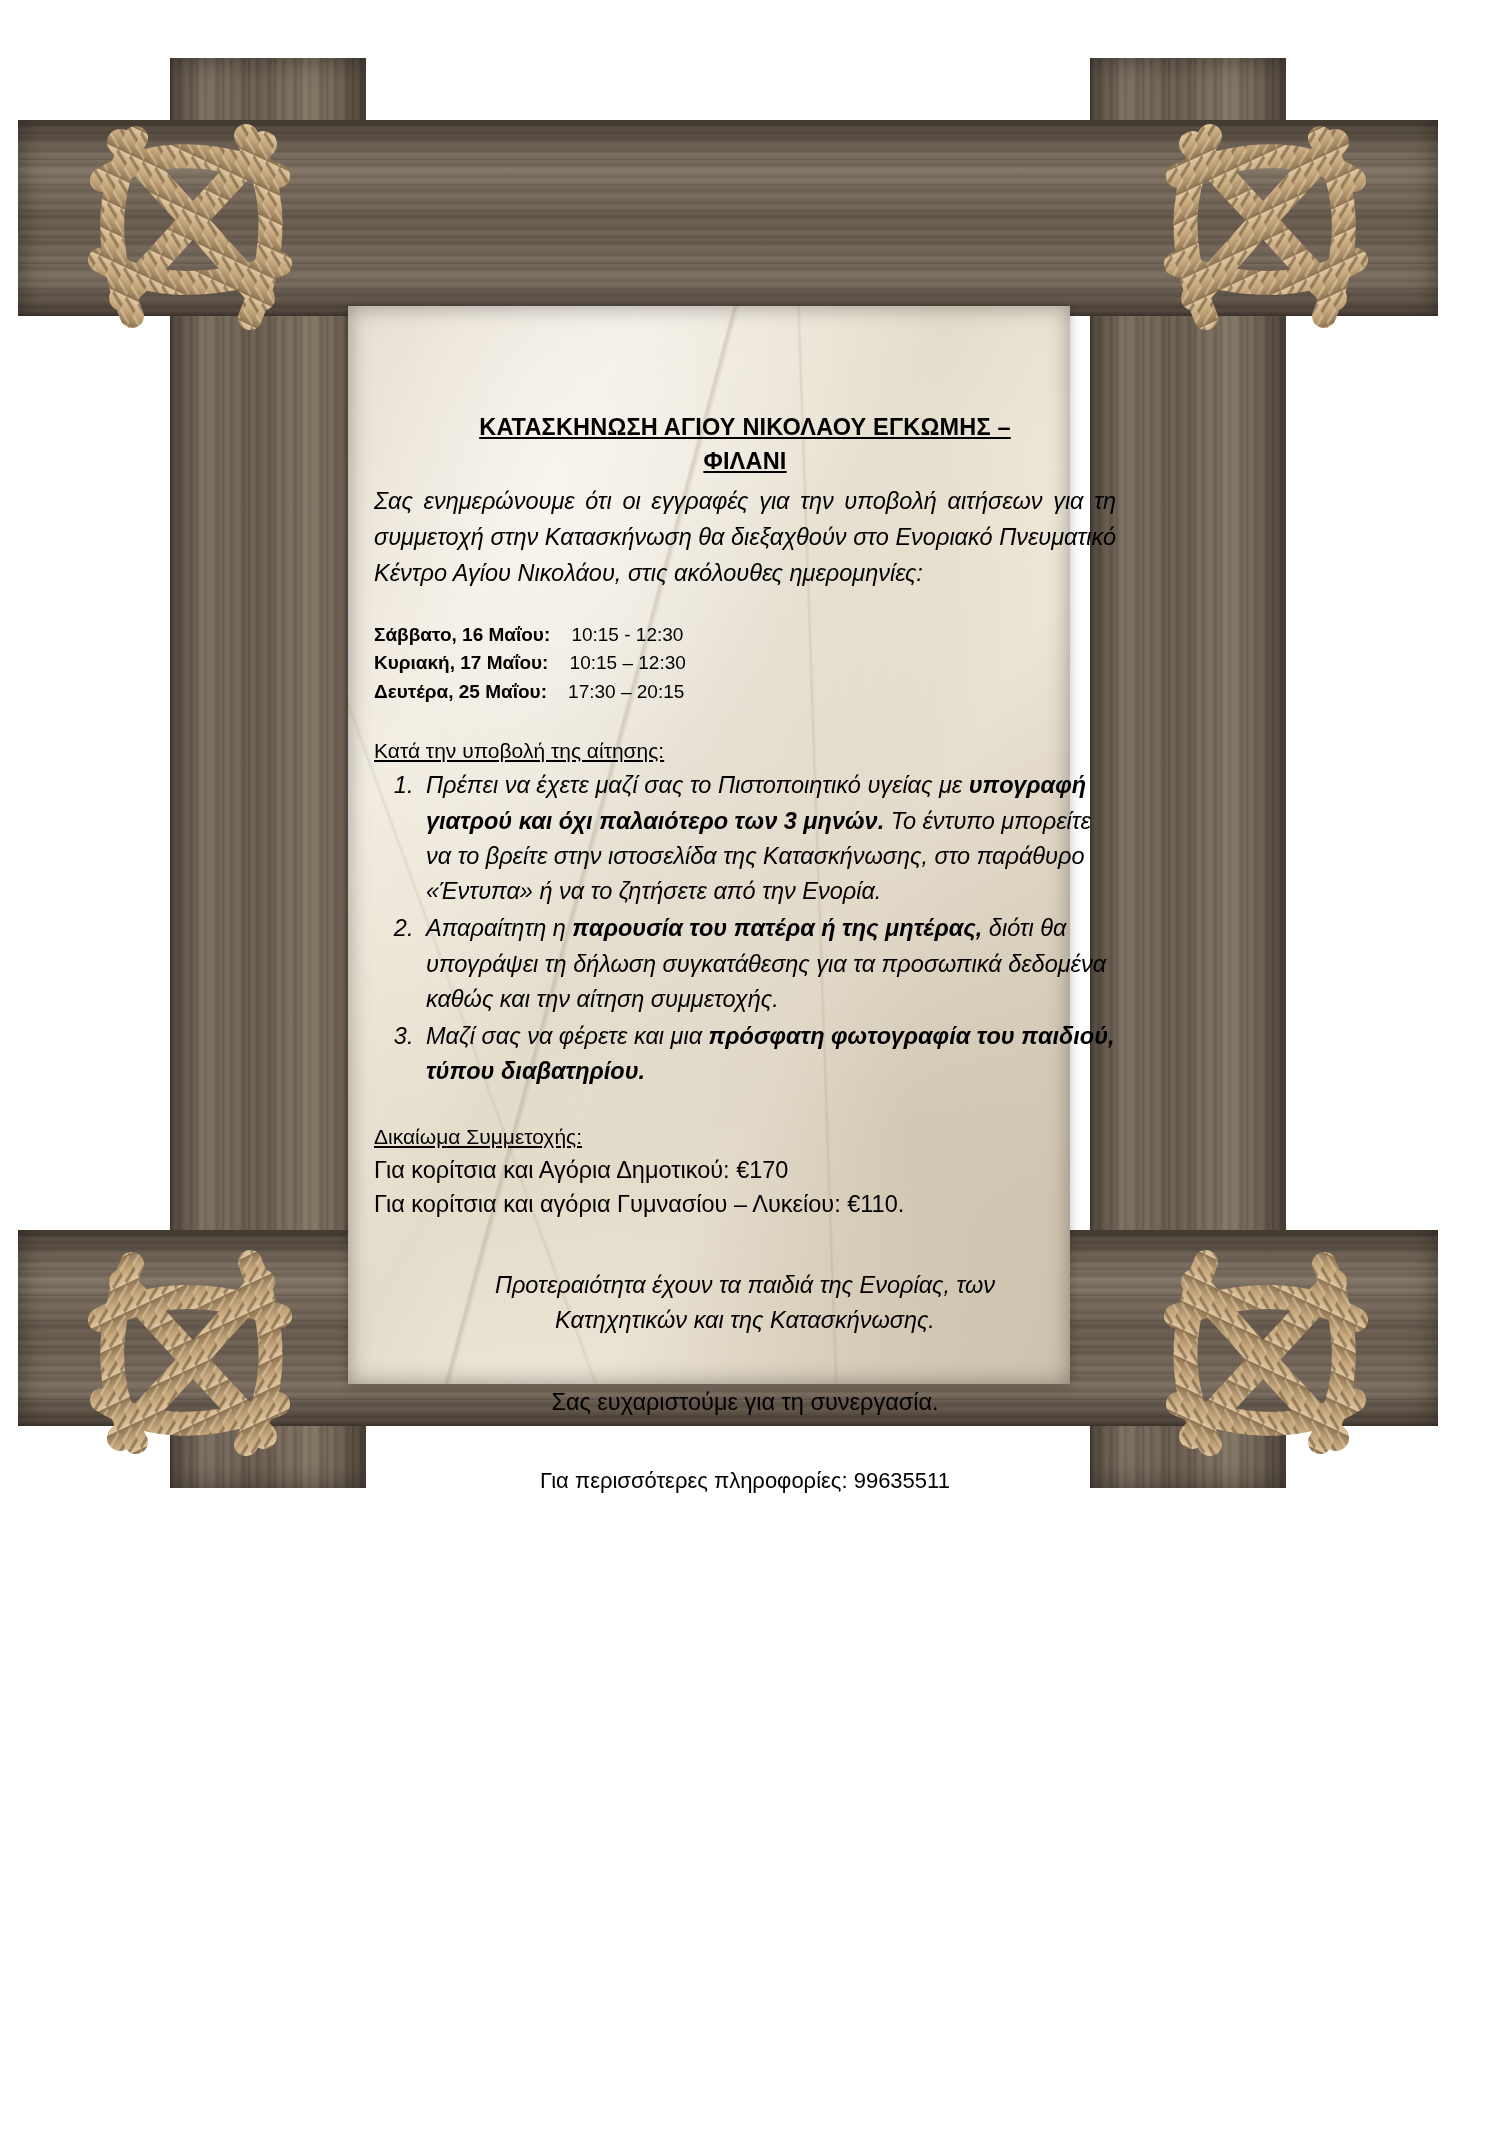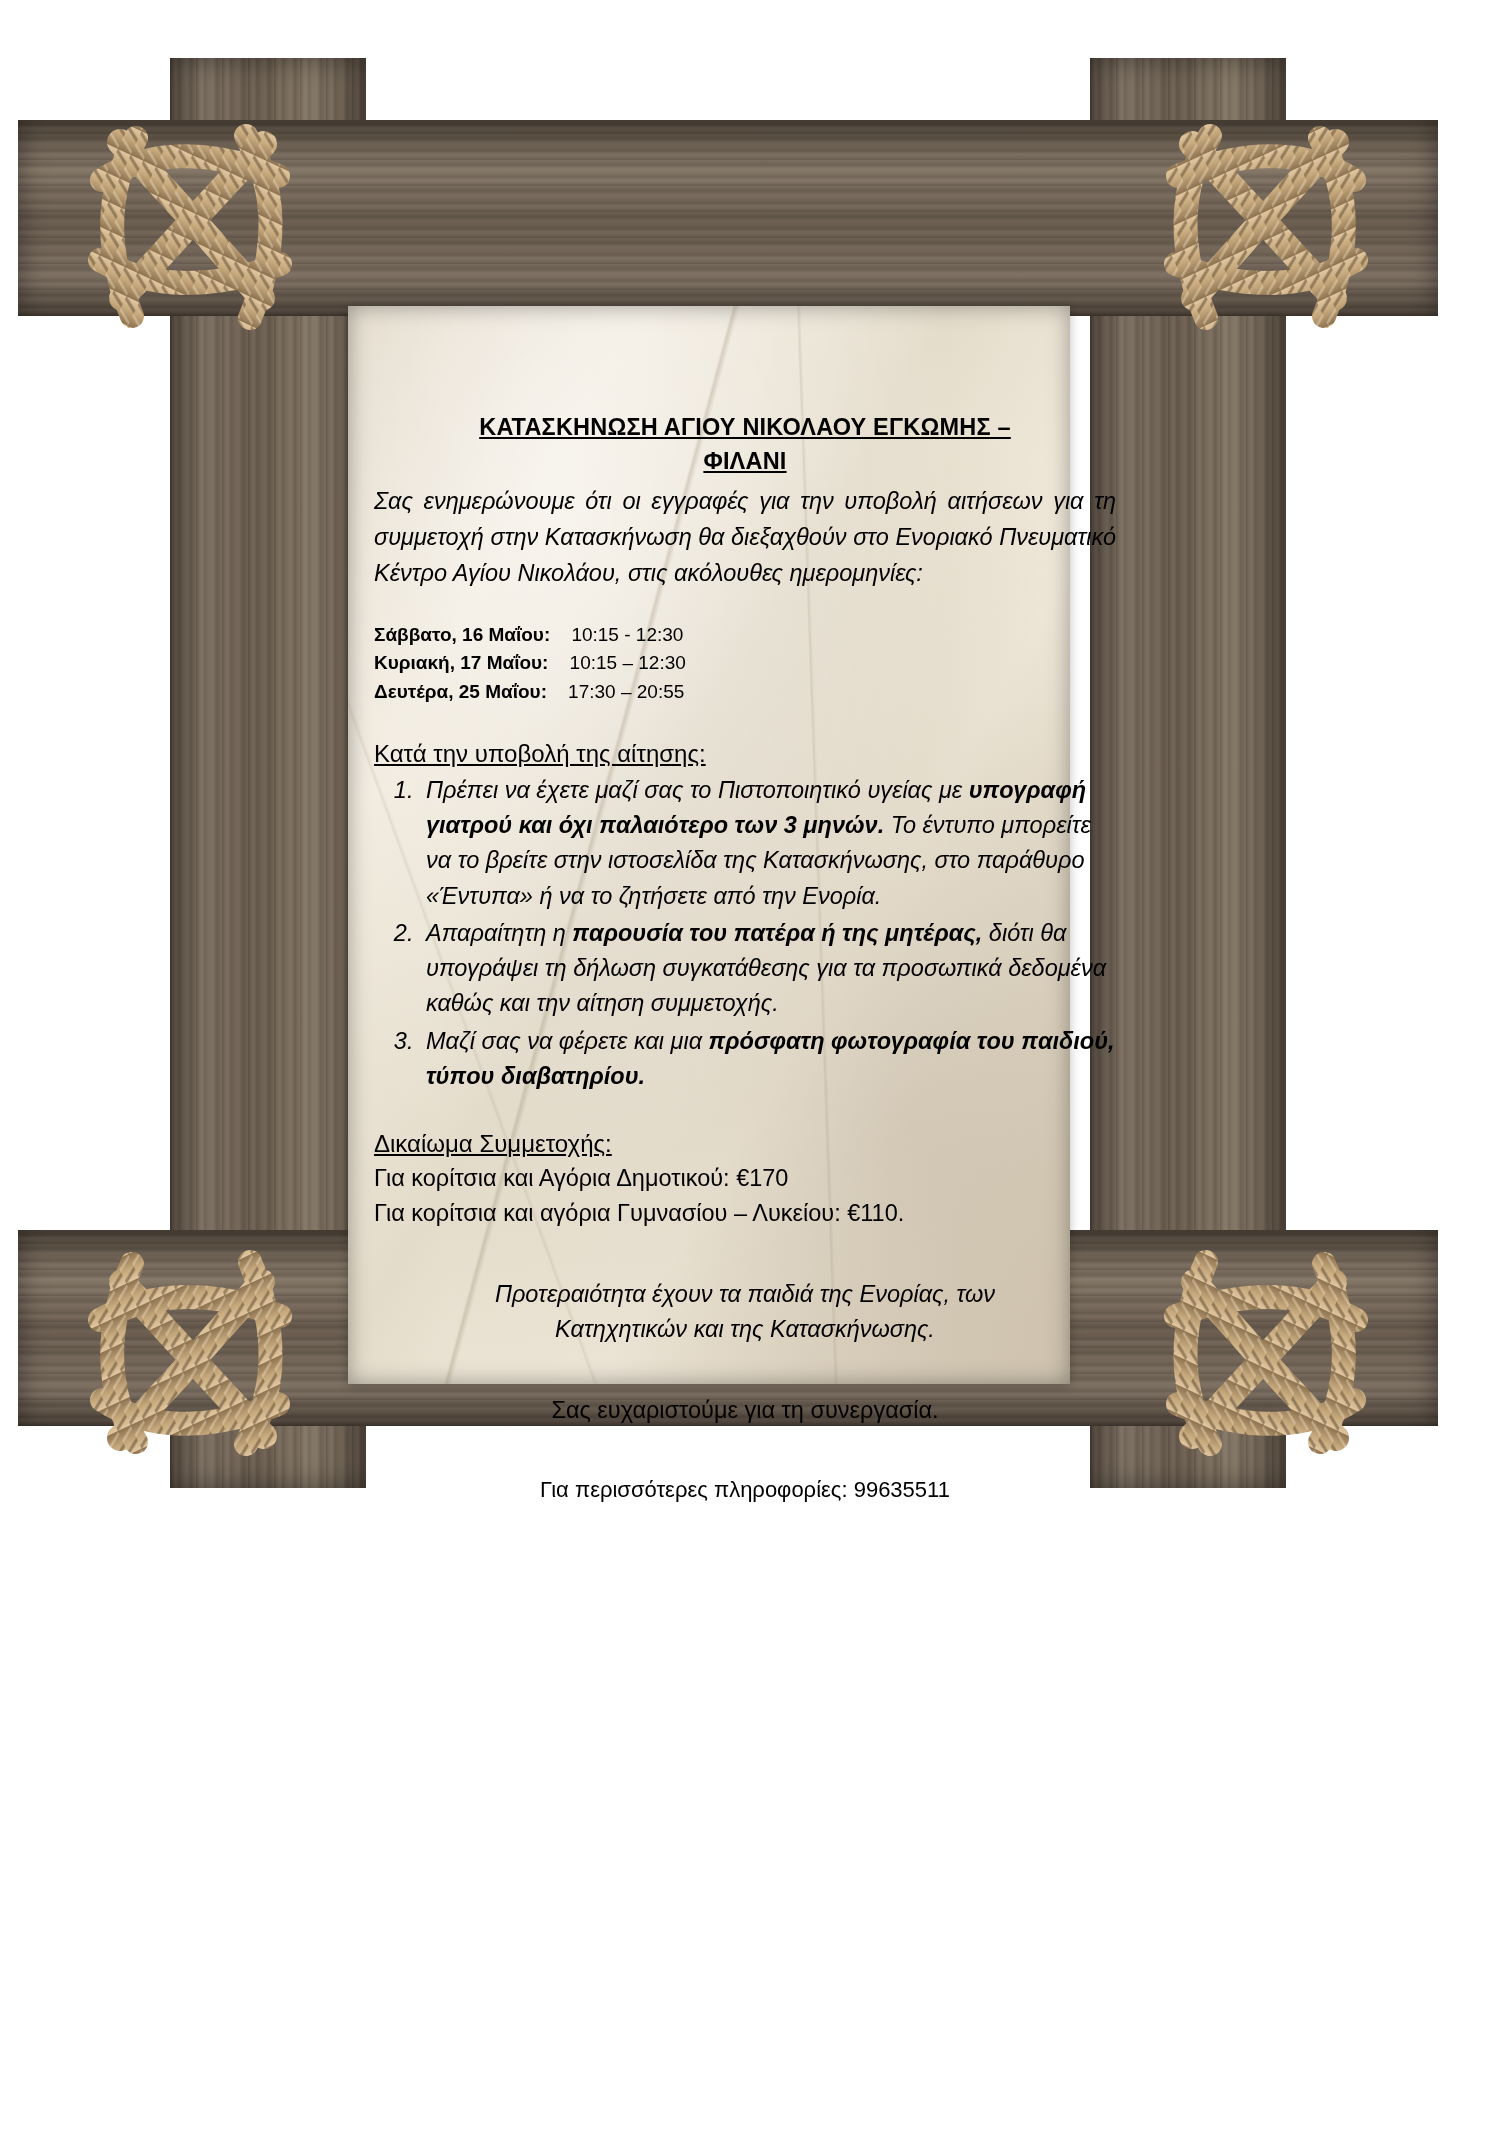--- a/index.html
+++ b/index.html
@@ -139,21 +139,21 @@
   .spacer-md { height: 30px; }
   .spacer-lg { height: 34px; }
 
   .dates p { margin: 0; font-size: 19px; line-height: 1.48; }
   .dates .day { font-weight: 700; }
 
   .section-head {
     margin: 0;
     font-weight: 700;
     text-decoration: underline;
-    font-size: 24px;
+    font-size: 21px;
   }
   .section-head.normalweight {
     font-weight: 400;
   }
 
   ol.steps {
     margin: 2px 0 0 0;
     padding-left: 46px;
     font-size: 23.5px;
     line-height: 1.50;
@@ -287,21 +287,21 @@
         <span>10:15 - 12:30</span>
       </p>
       <p>
         <span class="day">Κυριακή, 17 Μαΐου:</span>
         <span>&nbsp;&nbsp;</span>
         <span>10:15 – 12:30</span>
       </p>
       <p>
         <span class="day">Δευτέρα, 25 Μαΐου:</span>
         <span>&nbsp;&nbsp;</span>
-        <span>17:30 – 20:55</span>
+        <span>17:30 – 20:15</span>
       </p>
     </div>
 
     <div class="spacer-md"></div>
 
     <p class="section-head normalweight">Κατά την υποβολή της αίτησης:</p>
 
     <ol class="steps">
       <li>
         <span>Πρέπει να έχετε μαζί σας το Πιστοποιητικό υγείας με </span><b>υπογραφή γιατρού και όχι παλαιότερο των 3 μηνών.</b><span> Το έντυπο μπορείτε να το βρείτε στην ιστοσελίδα της Κατασκήνωσης, στο παράθυρο «Έντυπα» ή να το ζητήσετε από την Ενορία.</span>

